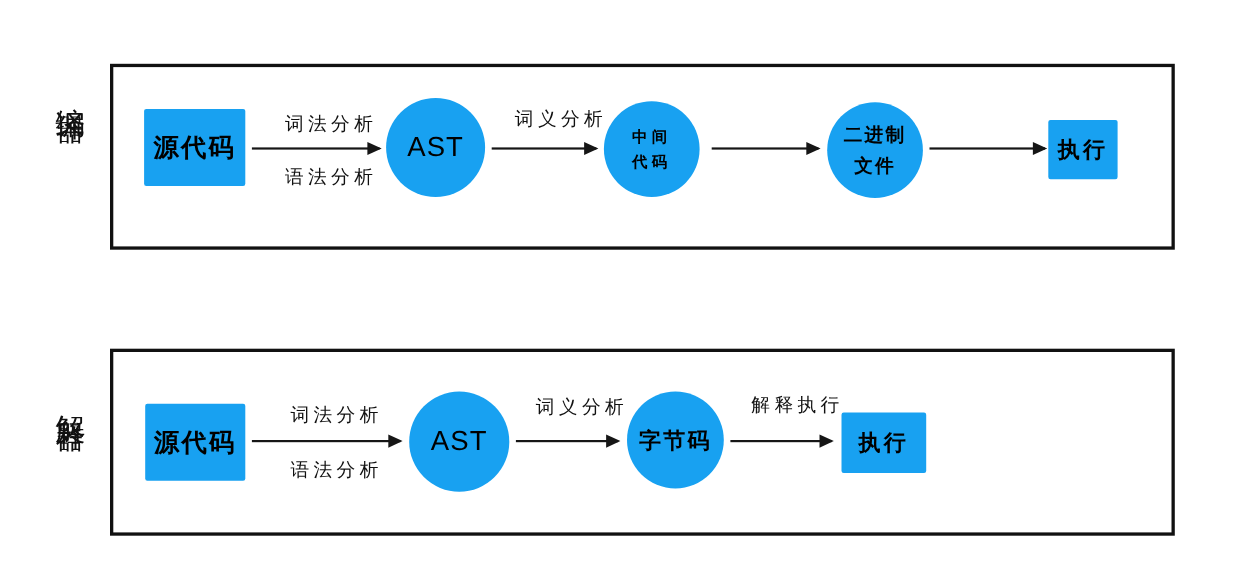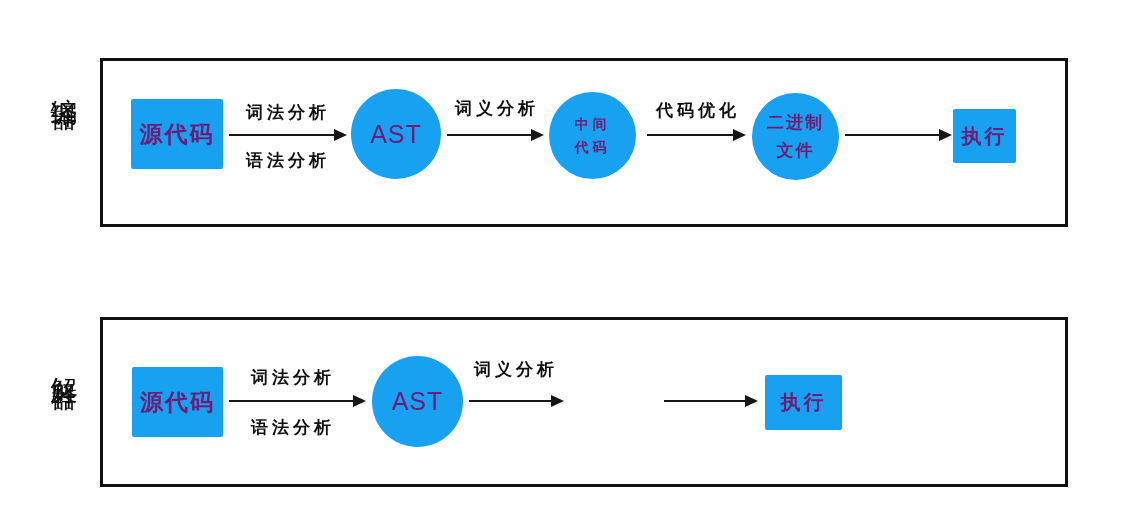--- a/index.html
+++ b/index.html
@@ -30,21 +30,21 @@
     font-size: 27px;
     letter-spacing: 4px;
     color: #111111;
     font-weight: 500;
   }
   .side-label-compiler { left: 46px; top: 76px; }
   .side-label-interpreter { left: 46px; top: 356px; }
   .node {
     position: absolute;
     background: #18a1f1;
-    color: #701a75;
+    color: #000000;
     display: flex;
     flex-direction: column;
     align-items: center;
     justify-content: center;
     font-weight: 700;
     box-sizing: border-box;
   }
   .node.rect { border-radius: 2px; }
   .node.circle { border-radius: 50%; }
   .src-top   { left: 131px; top: 99px;  width: 92px; height: 70px; font-size: 23px; letter-spacing: 2px; }
@@ -75,25 +75,25 @@
   .a1-top { left: 229px; top: 134px; width: 116px; }
   .a2-top { left: 447px; top: 134px; width: 95px;  }
   .a3-top { left: 647px; top: 134px; width: 97px;  }
   .a4-top { left: 845px; top: 134px; width: 105px; }
   .a1-bot { left: 229px; top: 400px; width: 135px; }
   .a2-bot { left: 469px; top: 400px; width: 93px;  }
   .a3-bot { left: 664px; top: 400px; width: 92px;  }
   .arrow-label {
     position: absolute;
     width: 110px;
-    text-align: center;
+    text-align: right;
     font-size: 17px;
     letter-spacing: 4px;
     color: #111111;
-    font-weight: 700;
+    font-weight: 400;
     white-space: nowrap;
   }
   .lex-top  { left: 233px; top: 101px; }
   .syn-top  { left: 233px; top: 149px; }
   .sem-top  { left: 442px; top: 97px;  }
   .opt-top  { left: 643px; top: 99px;  }
   .dir-top  { left: 840px; top: 96px;  }
   .lex-bot  { left: 238px; top: 366px; }
   .syn-bot  { left: 238px; top: 416px; }
   .sem-bot  { left: 461px; top: 358px; }
@@ -117,21 +117,20 @@
 
   <div class="arrow a2-top"></div>
   <div class="arrow-label sem-top">词义分析</div>
 
   <div class="node circle mid-top">
     <span>中间</span>
     <span>代码</span>
   </div>
 
   <div class="arrow a3-top"></div>
-  <div class="arrow-label opt-top">代码优化</div>
 
   <div class="node circle bin-top">
     <span>二进制</span>
     <span>文件</span>
   </div>
 
   <div class="arrow a4-top"></div>
 
   <div class="node rect exec-top">执行</div>
 
@@ -142,18 +141,20 @@
 
   <div class="arrow a1-bot"></div>
   <div class="arrow-label lex-bot">词法分析</div>
   <div class="arrow-label syn-bot">语法分析</div>
 
   <div class="node circle ast-bot">AST</div>
 
   <div class="arrow a2-bot"></div>
   <div class="arrow-label sem-bot">词义分析</div>
 
+  <div class="node circle byte-bot">字节码</div>
 
   <div class="arrow a3-bot"></div>
+  <div class="arrow-label int-bot">解释执行</div>
 
   <div class="node rect exec-bot">执行</div>
 
 </div>
 
 </body></html>

